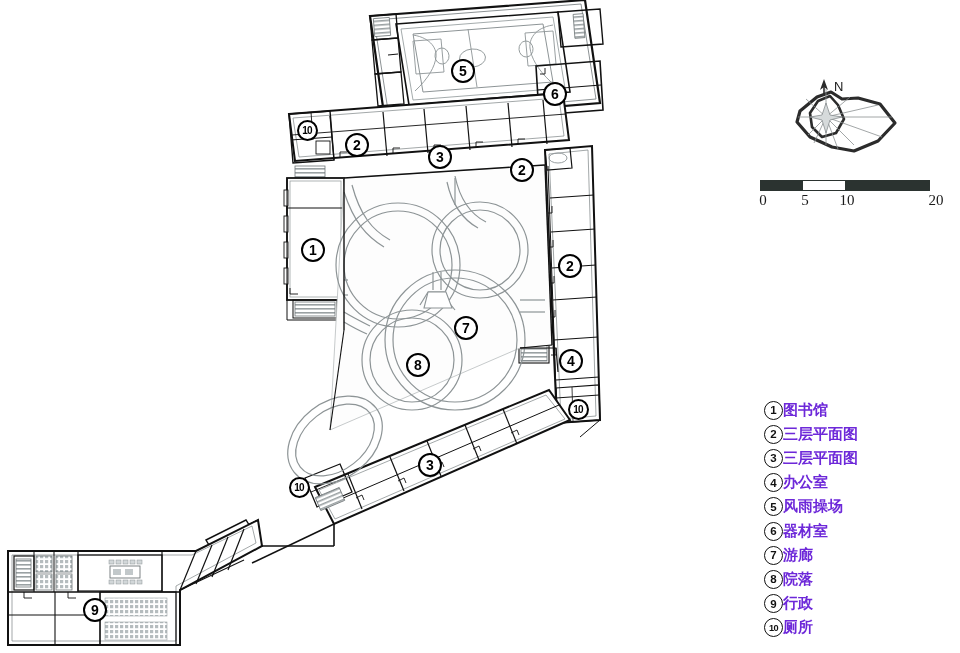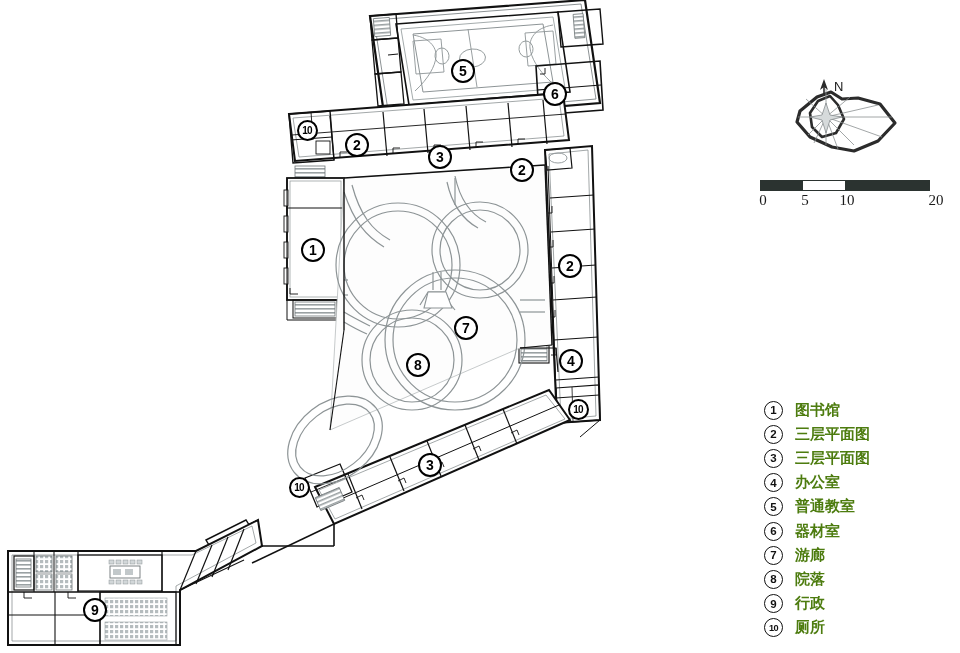--- a/index.html
+++ b/index.html
@@ -118,24 +118,24 @@
     font-family: "Liberation Sans", sans-serif;
     box-sizing: border-box;
     flex: 0 0 auto;
     color: #111;
   }
   .legend-marker.wide {
     font-size: 9.2px;
     letter-spacing: -0.5px;
   }
   .legend-label {
-    margin-left: 12px;
+    margin-left: 0;
     font-size: 15px;
     font-weight: bold;
-    color: #4d7c0f;
+    color: #6d28d9;
     font-family: "DejaVu Sans", "Liberation Sans", sans-serif;
     white-space: nowrap;
   }
 
   
   .plan-marker {
     position: absolute;
     border: 2px solid #000;
     border-radius: 50%;
     background: #fff;
@@ -515,21 +515,21 @@
       <div class="legend-row">
         <span class="legend-marker">3</span>
         <span class="legend-label">三层平面图</span>
       </div>
       <div class="legend-row">
         <span class="legend-marker">4</span>
         <span class="legend-label">办公室</span>
       </div>
       <div class="legend-row">
         <span class="legend-marker">5</span>
-        <span class="legend-label">普通教室</span>
+        <span class="legend-label">风雨操场</span>
       </div>
       <div class="legend-row">
         <span class="legend-marker">6</span>
         <span class="legend-label">器材室</span>
       </div>
       <div class="legend-row">
         <span class="legend-marker">7</span>
         <span class="legend-label">游廊</span>
       </div>
       <div class="legend-row">

